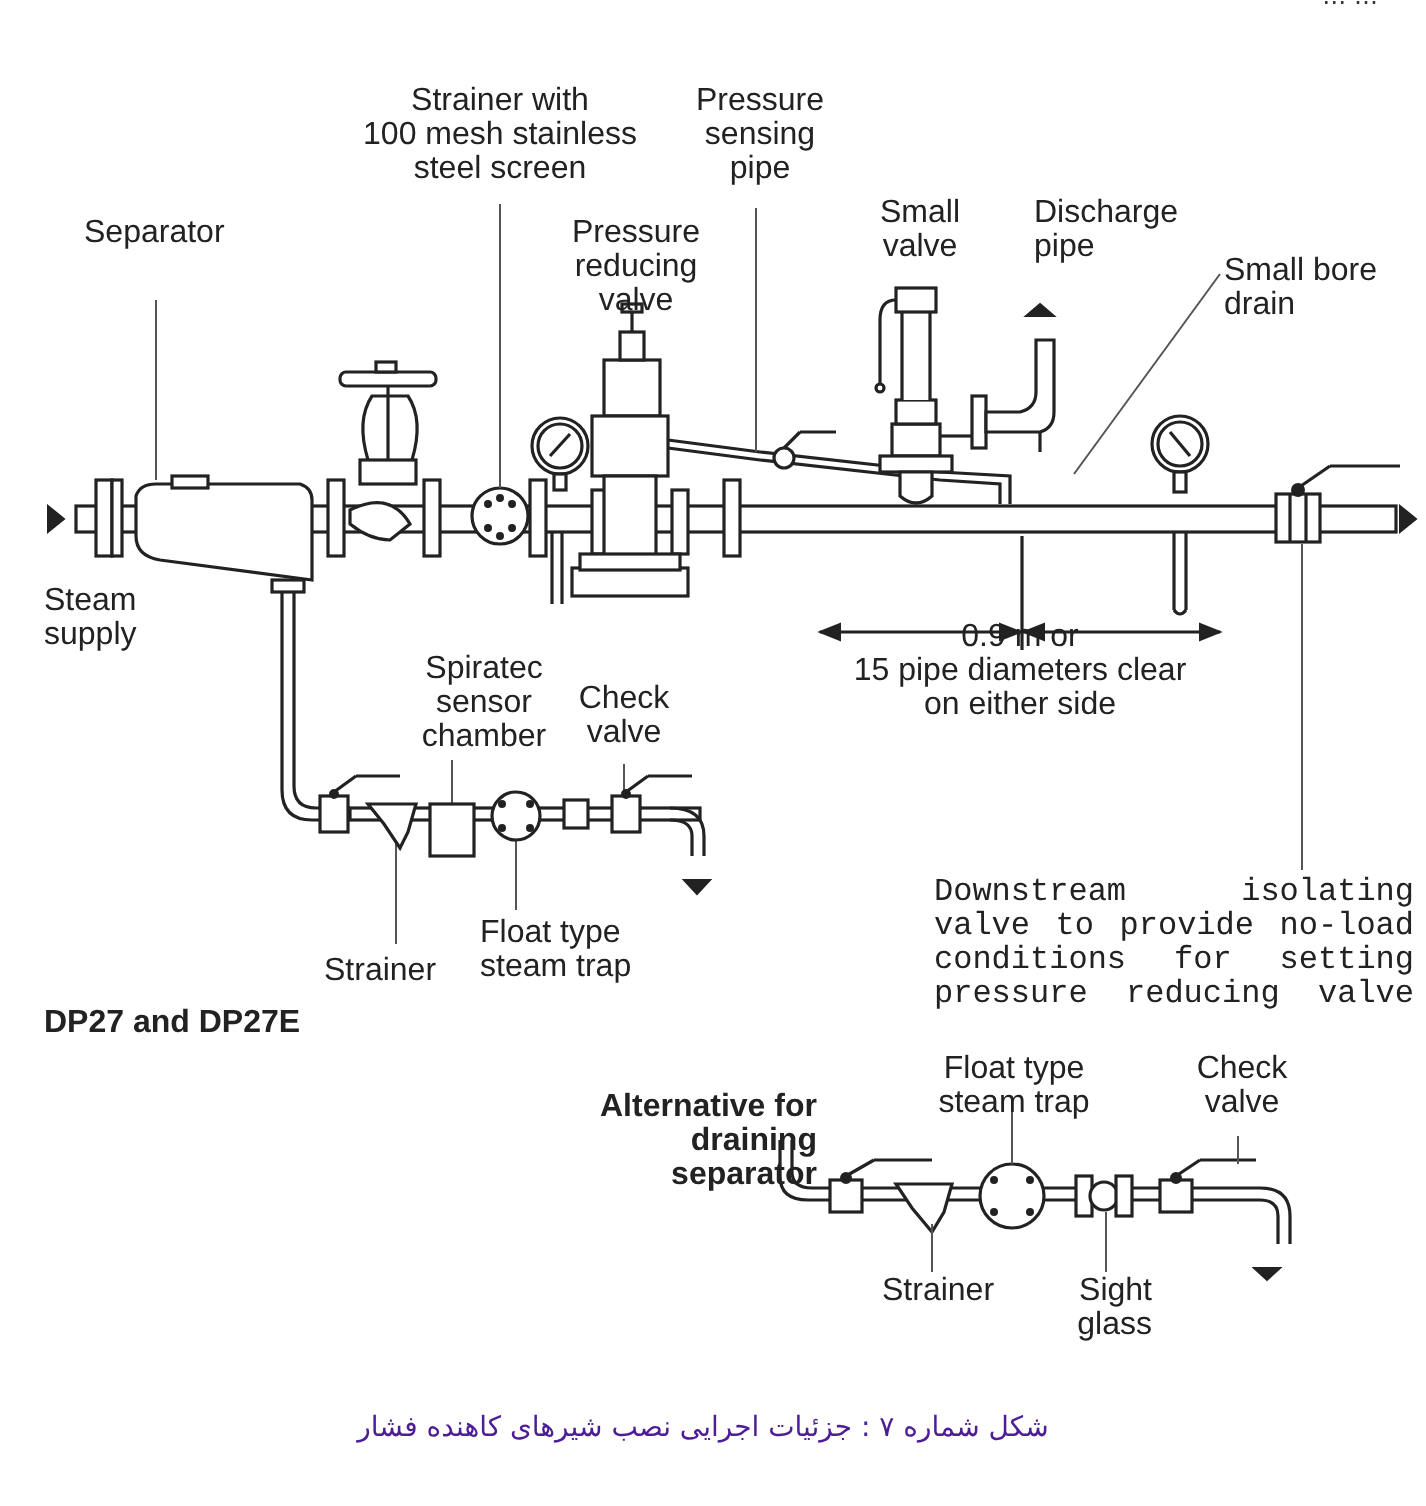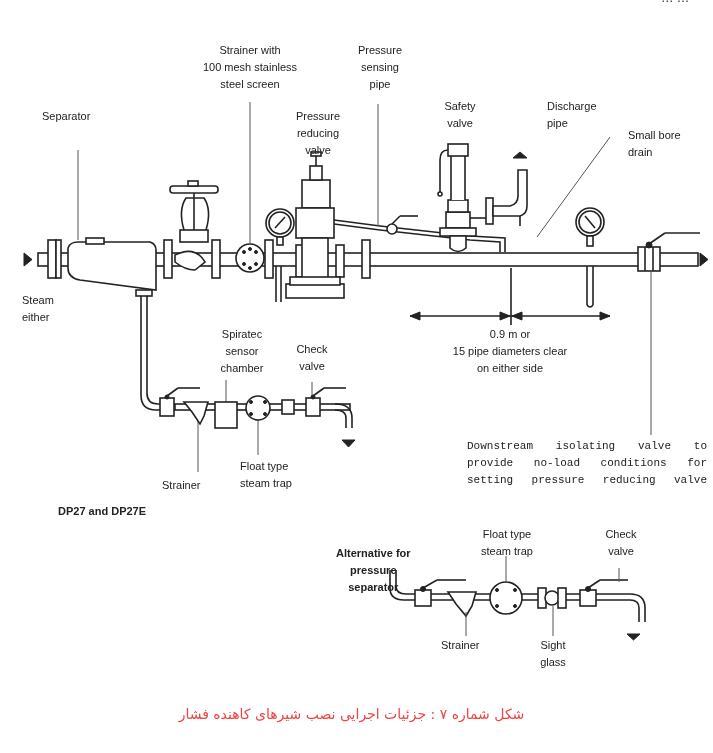--- a/index.html
+++ b/index.html
@@ -1,21 +1,21 @@
 <!DOCTYPE html>
 <html><head>
 <meta charset="utf-8">
 <style>
   html, body { margin:0; padding:0; background:#ffffff; }
   body { width:713px; height:753px; position:relative; overflow:hidden; font-family:"Liberation Sans", sans-serif; color:#1a1a1a; }
-  .lbl { position:absolute; font-size:11px; line-height:17px; text-align:center; white-space:pre; color:#222; }
+  .lbl { position:absolute; font-size:16px; line-height:17px; text-align:center; white-space:pre; color:#222; }
   .lbl.left { text-align:left; }
-  .lbl.bold { font-weight:bold; text-align:center;margin-left:36px; }
+  .lbl.bold { font-weight:bold; text-align:right; }
   .lbl.just { text-align:justify; text-align-last:justify; width:240px; white-space:normal;font-family:Liberation Mono, monospace; }
-  .caption { position:absolute; left:0; width:703px; top:706px; text-align:center; font-family:"DejaVu Sans", sans-serif; font-size:14px; direction:rtl; color:#ef4444; }
+  .caption { position:absolute; left:0; width:703px; top:706px; text-align:center; font-family:"DejaVu Sans", sans-serif; font-size:14px; direction:rtl; color:#4c1d95; }
   .topfrag { position:absolute; right:24px; top:-9px; font-family:"DejaVu Sans", sans-serif; font-size:12px; direction:rtl; color:#333; }
   svg { position:absolute; left:0; top:0; }
   .p { fill:none; stroke:#222; stroke-width:1.6; }
   .pf { fill:#fff; stroke:#222; stroke-width:1.6; }
   .thin { fill:none; stroke:#555; stroke-width:1; }
   .blk { fill:#222; stroke:#222; }
 </style>
 </head>
 <body>
 
@@ -227,46 +227,46 @@
 <div class="lbl" style="left:180px;top:42px;width:140px;">Strainer with
 100 mesh stainless
 steel screen</div>
 <div class="lbl" style="left:340px;top:42px;width:80px;">Pressure
 sensing
 pipe</div>
 <div class="lbl left" style="left:42px;top:108px;">Separator</div>
 <div class="lbl" style="left:280px;top:108px;width:76px;">Pressure
 reducing
 valve</div>
-<div class="lbl" style="left:430px;top:98px;width:60px;">Safety
-valve</div>
-<div class="lbl left" style="left:517px;top:98px;margin-left:30px;">Discharge
+<div class="lbl" style="left:430px;top:98px;width:60px;">Small
+valve</div>
+<div class="lbl left" style="left:517px;top:98px;">Discharge
 pipe</div>
-<div class="lbl left" style="left:628px;top:127px;">Small bore
+<div class="lbl left" style="left:612px;top:127px;">Small bore
 drain</div>
 <div class="lbl left" style="left:22px;top:292px;">Steam
-either</div>
-<div class="lbl" style="left:400px;top:326px;width:220px;">0.9 m or
+supply</div>
+<div class="lbl" style="left:400px;top:310px;width:220px;">0.9 m or
 15 pipe diameters clear
 on either side</div>
 <div class="lbl" style="left:204px;top:326px;width:76px;">Spiratec
 sensor
 chamber</div>
 <div class="lbl" style="left:282px;top:341px;width:60px;">Check
 valve</div>
 <div class="lbl left" style="left:162px;top:477px;">Strainer</div>
 <div class="lbl left" style="left:240px;top:458px;">Float type
 steam trap</div>
 <div class="lbl just" style="left:467px;top:438px;">Downstream isolating valve to provide no-load conditions for setting pressure reducing valve</div>
 <div class="lbl bold" style="left:22px;top:503px;">DP27 and DP27E</div>
 
 <div class="lbl bold" style="left:300px;top:545px;">Alternative for
-pressure
+draining
 separator</div>
 <div class="lbl" style="left:462px;top:526px;width:90px;">Float type
 steam trap</div>
 <div class="lbl" style="left:596px;top:526px;width:50px;">Check
 valve</div>
 <div class="lbl left" style="left:441px;top:637px;">Strainer</div>
-<div class="lbl" style="left:530px;top:637px;width:46px;">Sight
+<div class="lbl" style="left:530px;top:637px;width:46px;text-align:right;">Sight
 glass</div>
 
 <div class="caption">شکل شماره ۷ : جزئیات اجرایی نصب شیرهای کاهنده فشار</div>
 
 </body></html>

